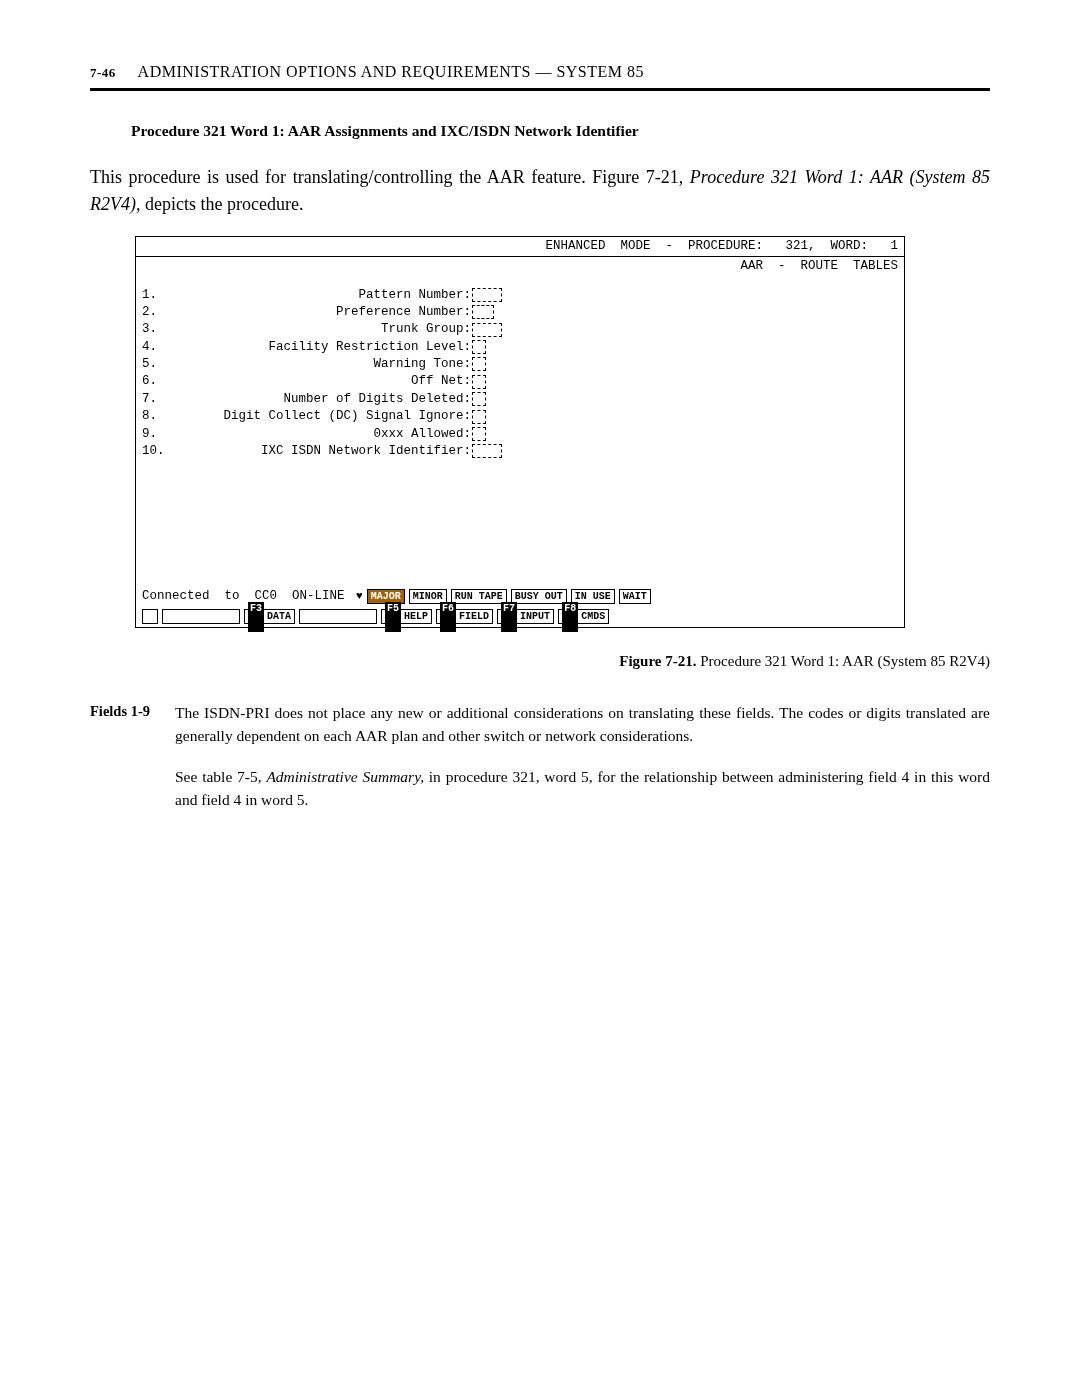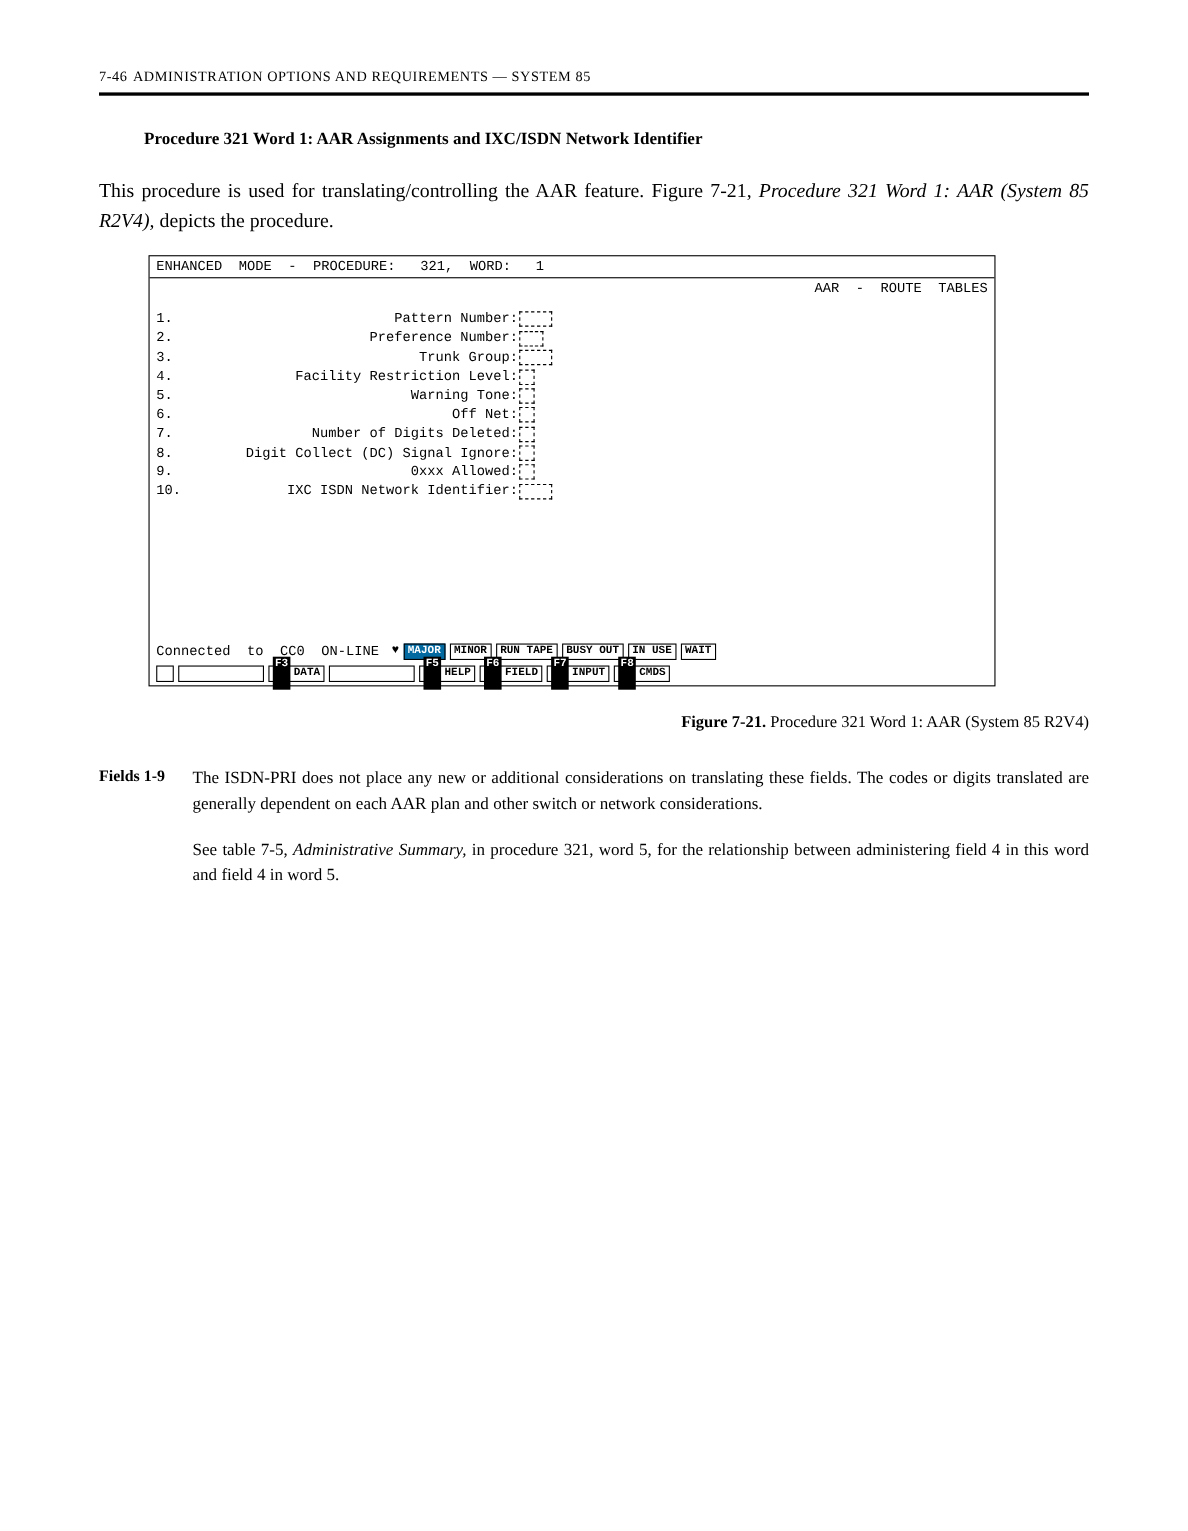--- a/index.html
+++ b/index.html
@@ -15,22 +15,22 @@
   }
   .page-header {
     border-bottom: 3px solid #000;
     padding-bottom: 4px;
     margin-bottom: 28px;
   }
   .page-header-line {
     font-size: 13px;
     letter-spacing: 0.5px;
   }
-  .page-num { display: inline-block; margin-right: 2px; }
-  .page-head-text { font-size: 13px; }
+  .page-num { display: inline-block; margin-right: 18px; font-weight: bold; }
+  .page-head-text { font-size: 16px; }
   .section-title {
     font-weight: bold;
     font-size: 15.5px;
     margin-bottom: 22px;
     margin-left: 41px;
   }
   .intro {
     font-size: 18px;
     margin-bottom: 18px;
     text-align: justify;
@@ -82,21 +82,21 @@
   .chip {
     border: 1.5px solid #000;
     font-size: 10px;
     font-weight: bold;
     padding: 0 3px;
     height: 15px;
     line-height: 14px;
     display: inline-block;
   }
   .chip.inv {
-    background: #0369a1;
+    background: #a16207;
     color: #fff;
   }
   .cmd-row {
     border-top: 1.5px solid #000;
     padding: 2px 6px 2px 6px;
     white-space: pre;
     display: flex;
     align-items: center;
     gap: 4px;
   }
@@ -172,21 +172,21 @@
 </div>
 
 <div class="section-title">Procedure 321 Word 1: AAR Assignments and IXC/ISDN Network Identifier</div>
 
 <div class="intro">
   <span>This  procedure  is  used  for  translating/controlling  the  AAR  feature.  Figure  7-21,  </span><span class="ital">Procedure  321  Word 1: AAR (System 85 R2V4),</span><span> depicts  the  procedure.</span>
 </div>
 
 <div class="terminal-wrap">
   <div class="terminal">
-    <div class="term-row hr-bottom" style="text-align:left;">ENHANCED  MODE  -  PROCEDURE:   321,  WORD:   1</div>
+    <div class="term-row hr-bottom" style="text-align:right;">ENHANCED  MODE  -  PROCEDURE:   321,  WORD:   1</div>
     <div class="term-row" style="text-align:right;">AAR  -  ROUTE  TABLES</div>
 
     <div class="term-body">
       <div style="height:6px"></div>
       <div class="field-line">
         <span class="field-num">1.</span>
         <span class="field-label">Pattern  Number:</span>
         <span class="dashed-box db3"></span>
       </div>
       <div class="field-line">

